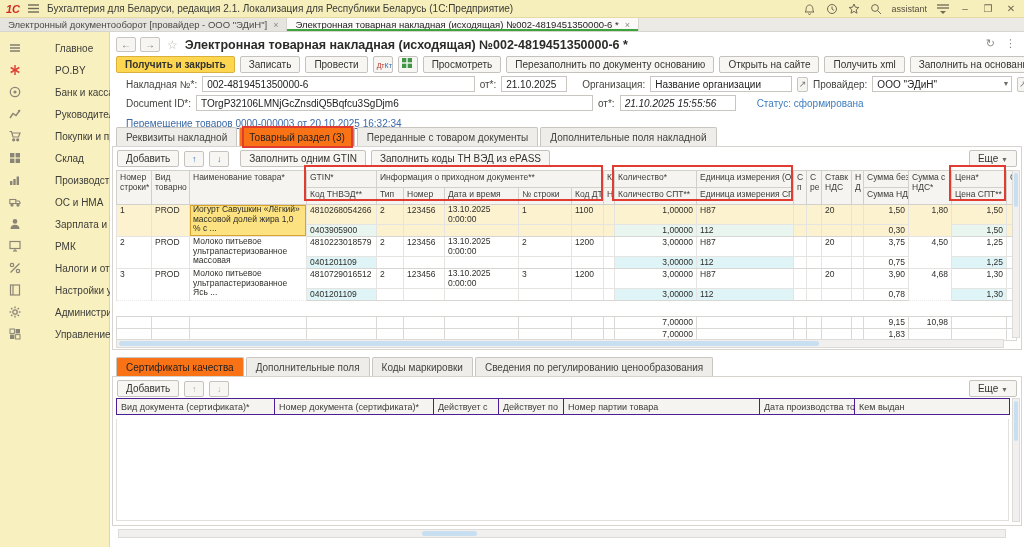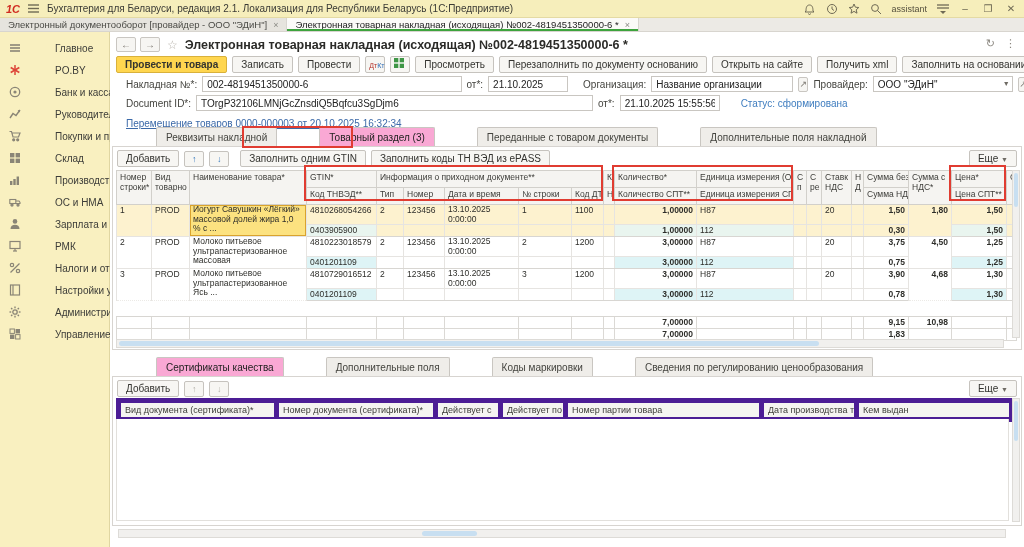--- a/index.html
+++ b/index.html
@@ -50,58 +50,58 @@
   .fieldrow { position:absolute; left:16px; height:16px; display:flex; align-items:center; gap:5px; }
   .flabel { color:#44443f; font-size:10px; white-space:nowrap; }
   .finput { height:16px; border:1px solid #c9c6c1; background:#fff; font-family:"Liberation Sans",sans-serif; font-size:10px; color:#222; padding:0 4px; }
   .fieldbtn { width:15px; height:15px; border:1px solid #c9c6c1; background:#f6f5f2; color:#7b7770; font-size:9px; text-align:center; line-height:13px; border-radius:2px; }
   .status { color:#3f7dbf; font-size:10px; }
   .link { color:#3b69a8; text-decoration:underline; font-size:10px; }
   .selwrap { position:relative; }
   .selcaret { position:absolute; right:3px; top:4px; font-size:7px; color:#6f6b64; }
 
   .formtabs { position:absolute; left:6px; top:95px; height:20px; display:flex; }
-  .ftab { border:1px solid #c9c6c1; border-bottom:none; background:#efede9; padding:0 9px; line-height:19px; font-size:10px; color:#44443f; margin-right:2px; border-radius:2px 2px 0 0;margin-left:40px; }
-  .ftab.active { background:#f9a8d4; color:#222; height:35px;text-align:right; }
+  .ftab { border:1px solid #c9c6c1; border-bottom:none; background:#efede9; padding:0 9px; line-height:19px; font-size:10px; color:#44443f; margin-right:2px; border-radius:2px 2px 0 0; }
+  .ftab.active { background:#f97316; color:#222; height:35px;text-align:right; }
 
   .panel { position:absolute; background:#fff; border:1px solid #d7d4d0; }
   #items-panel { left:2px; top:114px; width:910px; height:204px; }
   #certs-panel { left:2px; top:344px; width:910px; height:150px; }
 
   .itoolbar { position:absolute; left:4px; top:3px; height:17px; display:flex; align-items:center; gap:5px; width:900px; }
   .arrbtn { width:20px; height:16px; border:1px solid #c6c3be; background:#f7f6f3; border-radius:2px; color:#3478bd; font-size:9px; text-align:center; line-height:14px; }
   .arrbtn.dis { color:#b3b0aa; }
 
   
   table.grid { border-collapse:collapse; table-layout:fixed; position:absolute; left:3px; top:23px; width:900px; font-size:8.5px; }
   table.grid th { background:#f5f4f1; border:1px solid #d2d0cb; font-weight:normal; color:#3c3c38; text-align:left; padding:1px 3px; vertical-align:top; font-size:8.5px; overflow:hidden; white-space:nowrap; }
   table.grid th.wrap { white-space:pre-line; }
   table.grid th.h { height:17px; }
   table.grid td { border:1px solid #e6e4e1; padding:0 3px; color:#2e2e2a; vertical-align:top; overflow:hidden; }
   tr.rmain td { height:19px; border-bottom:1px dotted #eceae6; }
   tr.rsub td { height:12px; border-bottom:1px solid #d8d6d2; }
-  td.r { text-align:right;font-weight:bold; }
+  td.r { text-align:right; }
   td.name2 { white-space:normal; line-height:9.5px; font-size:8.5px;margin-top:20px; }
   tr.rsub td.cy { background:#def4f6; }
   tr.sel td { background:#fdf2cf; }
   tr.selsub td { background:#fdf2cf; }
   tr.selsub td.cy { background:#e9f5ef; }
   tr.sel td.focus { background:#fce280; box-shadow:inset 0 0 0 1px #d9a32e; }
   tr.spacer td { height:16px; border:none; border-bottom:1px solid #d8d6d2; }
   tr.tot td { height:12px; border:1px solid #dbd9d5; color:#2e2e2a; }
 
   
   .hscroll { position:absolute; height:9px; background:#f1f0ee; border:1px solid #dddbd7; }
   .hthumb { position:absolute; top:1px; height:5px; background:#c8dff1; border-radius:3px; }
   .vscroll { position:absolute; width:8px; background:#f1f0ee; border:1px solid #dddbd7; }
   .vthumb { position:absolute; left:1px; width:4px; background:#c8dff1; border-radius:3px; }
 
   
   table.certs { border-collapse:collapse; table-layout:fixed; position:absolute; left:3px; top:21px; width:893px; font-size:9px; }
-  table.certs th { background:#f5f4f1; border:5px solid #4c1d95; font-weight:normal; color:#3c3c38; text-align:left; padding:2px 4px; height:16px; white-space:nowrap; overflow:hidden; }
+  table.certs th { background:#f5f4f1; border:1px solid #4c1d95; font-weight:normal; color:#3c3c38; text-align:left; padding:2px 4px; height:16px; white-space:nowrap; overflow:hidden; }
   .certs-body { position:absolute; left:3px; top:42px; width:893px; height:102px; background:#fff; border:1px solid #e2e0dc; border-top:none; }
 
   
   .anno { position:absolute; border:2px solid #e03c31; pointer-events:none; z-index:50; }
 </style>
 </head>
 <body>
 
 <div id="app">
 
@@ -301,21 +301,21 @@
       <span class="navbtn">→</span>
       <span class="star">☆</span>
       <span class="form-title">Электронная товарная накладная (исходящая) №002-4819451350000-6 *</span>
     </div>
     <div class="nav-right">
       <span>↻</span>
       <span>⋮</span>
     </div>
 
     <div class="cmdbar">
-      <span class="btn primary">Провести и товара</span>
+      <span class="btn primary">Получить и закрыть</span>
       <span class="btn">Записать</span>
       <span class="btn">Провести</span>
       <span class="btn icon"><span class="dt">Дт</span><span class="kt">Кт</span></span>
       <span class="btn icon"><svg width="10" height="10" viewBox="0 0 10 10" fill="#3e9646">
             <rect x="0" y="0" width="4.3" height="4.3"></rect>
             <rect x="5.7" y="0" width="4.3" height="4.3"></rect>
             <rect x="0" y="5.7" width="4.3" height="4.3"></rect>
             <rect x="5.7" y="5.7" width="4.3" height="4.3"></rect>
           </svg></span>
       <span class="btn">Просмотреть</span>
@@ -323,34 +323,34 @@
       <span class="btn">Открыть на сайте</span>
       <span class="btn">Получить xml</span>
       <span class="btn">Заполнить на основании электронной накладной</span>
 
     </div>
 
     <div class="fieldrow" style="top:44px; width:902px;">
       <span class="flabel">Накладная №*:</span>
       <input class="finput" style="width: 405px;" value="002-4819451350000-6">
       <span class="flabel">от*:</span>
-      <input class="finput" style="width: 80px;" value="21.10.2025">
+      <input class="finput" style="width: 66px;" value="21.10.2025">
       <span class="flabel" style="margin-left:10px;">Организация:</span>
       <input class="finput" style="width: 160px;" value="Название организации">
       <span class="fieldbtn">↗</span>
       <span class="flabel">Провайдер:</span>
       <span class="selwrap"><input class="finput" style="width: 140px;" value="ООО &quot;ЭДиН&quot;"><span class="selcaret">▼</span></span>
       <span class="fieldbtn">↗</span>
     </div>
 
     <div class="fieldrow" style="top:63px; width:902px;">
       <span class="flabel">Document ID*:</span>
       <input class="finput" style="width: 397px;" value="TOrgP32106LMNjGcZnsdiQ5Bqfcu3SgDjm6">
       <span class="flabel">от*:</span>
-      <input class="finput" style="width: 100px;" value="21.10.2025 15:55:56">
+      <input class="finput" style="width: 116px; font-style: italic;" value="21.10.2025 15:55:56">
       <span class="status" style="margin-left:16px;">Статус: сформирована</span>
     </div>
 
     <div class="fieldrow" style="top:83px;">
       <span class="link">Перемещение товаров 0000-000003 от 20.10.2025 16:32:34</span>
     </div>
 
     <div class="formtabs">
       <span class="ftab">Реквизиты накладной</span>
       <span class="ftab active">Товарный раздел (3)</span>

